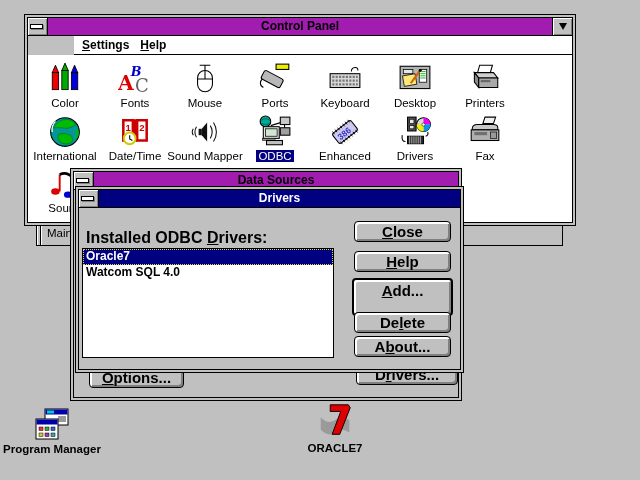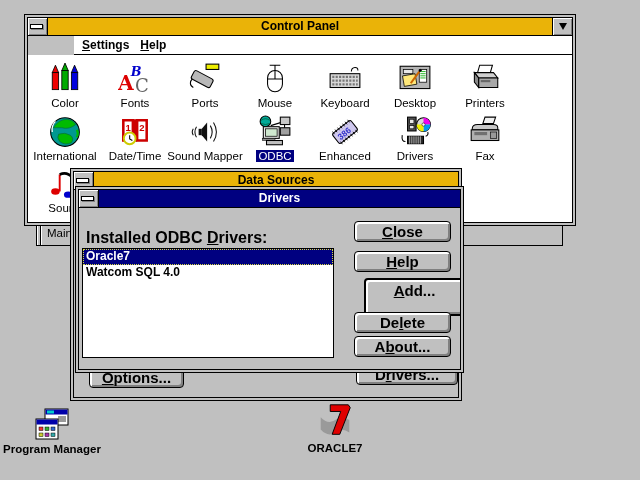--- a/index.html
+++ b/index.html
@@ -8,21 +8,21 @@
     width:640px; height:480px; position:relative; overflow:hidden;
     background:var(--gray);
     font-family:"Liberation Sans", sans-serif;
     -webkit-font-smoothing:none;
   }
   .uline { text-decoration:underline; }
 
   
   .win { position:absolute; background:var(--gray); border:1px solid #000; padding:2px; box-sizing:border-box; }
   .win-inner { border:1px solid #000; width:100%; height:100%; box-sizing:border-box; display:flex; flex-direction:column; overflow:hidden; background:var(--gray); }
-  .titlebar { height:17px; flex:none; background:#eab308; border-bottom:1px solid #000; display:flex; align-items:stretch; }
+  .titlebar { height:17px; flex:none; background:#a21caf; border-bottom:1px solid #000; display:flex; align-items:stretch; }
   .titlebar.active { background:var(--navy); }
   .title-text { flex:1; text-align:center; font-weight:bold; font-size:12px; line-height:17px; color:#000; white-space:nowrap; }
   .titlebar.active .title-text { color:#fff; }
   .ctrl-box { width:19px; flex:none; border-right:1px solid #000; background:var(--gray); position:relative;
               box-shadow:inset 1px 1px 0 #fff, inset -1px -1px 0 var(--dkshadow); }
   .ctrl-box .dash { position:absolute; left:2px; top:6px; width:11px; height:3px; background:#fff; border:1px solid #000; box-shadow:1px 1px 0 var(--dkshadow); }
   .min-box { width:19px; flex:none; border-left:1px solid #000; background:var(--gray); display:flex; align-items:center; justify-content:center;
              box-shadow:inset 1px 1px 0 #fff, inset -1px -1px 0 var(--dkshadow); }
   .tri-down { width:0; height:0; border-left:4px solid transparent; border-right:4px solid transparent; border-top:7px solid #000; }
 
@@ -36,21 +36,21 @@
   .icon-cell { width:70px; flex:none; display:flex; flex-direction:column; align-items:center; }
   .icon-glyph { width:34px; height:34px; flex:none; }
   .icon-glyph svg { width:100%; height:100%; display:block; }
   .icon-label { font-size:11.5px; margin-top:1px; white-space:nowrap; color:#000; }
   .icon-label.selected { background:var(--navy); color:#fff; padding:0 2px; }
 
   
   .btn { position:absolute; background:var(--gray); border:1px solid #000; border-radius:4px; color:#000;
          box-shadow:inset 1px 1px 0 #fff, inset -1px -1px 0 var(--dkshadow), inset 2px 2px 0 #fff, inset -2px -2px 0 var(--dkshadow);
          font-weight:bold; font-size:15px; text-align:center; height:21px; line-height:19px; box-sizing:border-box; white-space:nowrap; }
-  .btn.default { border:2px solid #000; height:38px; line-height:21px;margin-left:12px; }
+  .btn.default { border:2px solid #000; height:38px; line-height:21px; }
 
   
   #data-sources { left:70px; top:168px; width:392px; height:233px; z-index:3; }
   .ds-client { flex:1; position:relative; background:var(--gray); }
   #drivers-dlg { left:75px; top:186px; width:389px; height:187px; z-index:4; }
   .drv-client { flex:1; position:relative; background:var(--gray); }
   .dlg-label { position:absolute; left:7px; top:21px; font-weight:bold; font-size:16px; color:#000; }
   .listbox { position:absolute; left:3px; top:40px; width:250px; height:108px; background:#fff; border:1px solid #000; overflow:hidden; }
   .list-item { height:16px; line-height:15px; font-size:12px; font-weight:bold; padding-left:3px; color:#000; white-space:nowrap; }
   .list-item.selected { background:var(--navy); color:#fff; outline:1px dotted #d8d840; outline-offset:-1px; }
@@ -113,38 +113,38 @@
                 <text x="0" y="26" font-family="DejaVu Serif,serif" font-size="19" font-weight="bold" fill="#d00">A</text>
                 <text x="12" y="13" font-family="DejaVu Serif,serif" font-size="12" font-style="italic" font-weight="bold" fill="#00c">B</text>
                 <text x="16" y="28" font-family="DejaVu Serif,serif" font-size="17" fill="#666">C</text>
               </svg>
             </div>
             <div class="icon-label">Fonts</div>
           </div>
           <div class="icon-cell">
             <div class="icon-glyph">
               <svg viewBox="0 0 32 32">
+                <path d="M11 3 h10 M16 3 v5" stroke="#000" fill="none"></path>
+                <rect x="9" y="8" width="14" height="20" rx="7" fill="#fff" stroke="#000"></rect>
+                <path d="M16 8 v8 M9 16 h14" stroke="#000"></path>
+              </svg>
+            </div>
+            <div class="icon-label">Mouse</div>
+          </div>
+          <div class="icon-cell">
+            <div class="icon-glyph">
+              <svg viewBox="0 0 32 32">
                 <rect x="17" y="2" width="12" height="5" fill="#ee0" stroke="#000"></rect>
                 <g transform="rotate(28 14 17)">
                   <rect x="3" y="12" width="20" height="9" rx="2" fill="#b8b8b8" stroke="#000"></rect>
                 </g>
                 <path d="M5 24 C1 22 2 18 4 16" fill="none" stroke="#000"></path>
               </svg>
             </div>
             <div class="icon-label">Ports</div>
-          </div>
-          <div class="icon-cell">
-            <div class="icon-glyph">
-              <svg viewBox="0 0 32 32">
-                <path d="M11 3 h10 M16 3 v5" stroke="#000" fill="none"></path>
-                <rect x="9" y="8" width="14" height="20" rx="7" fill="#fff" stroke="#000"></rect>
-                <path d="M16 8 v8 M9 16 h14" stroke="#000"></path>
-              </svg>
-            </div>
-            <div class="icon-label">Mouse</div>
           </div>
           <div class="icon-cell">
             <div class="icon-glyph">
               <svg viewBox="0 0 32 32">
                 <path d="M22 9 c0 -5 7 -5 6 -1" fill="none" stroke="#000"></path>
                 <rect x="2" y="11" width="28" height="13" fill="#d8d8d8" stroke="#000"></rect>
                 <path d="M4 14 h24 M4 17.5 h24 M4 21 h24" stroke="#777" stroke-width="2" stroke-dasharray="2,1.2"></path>
               </svg>
             </div>
             <div class="icon-label">Keyboard</div>

